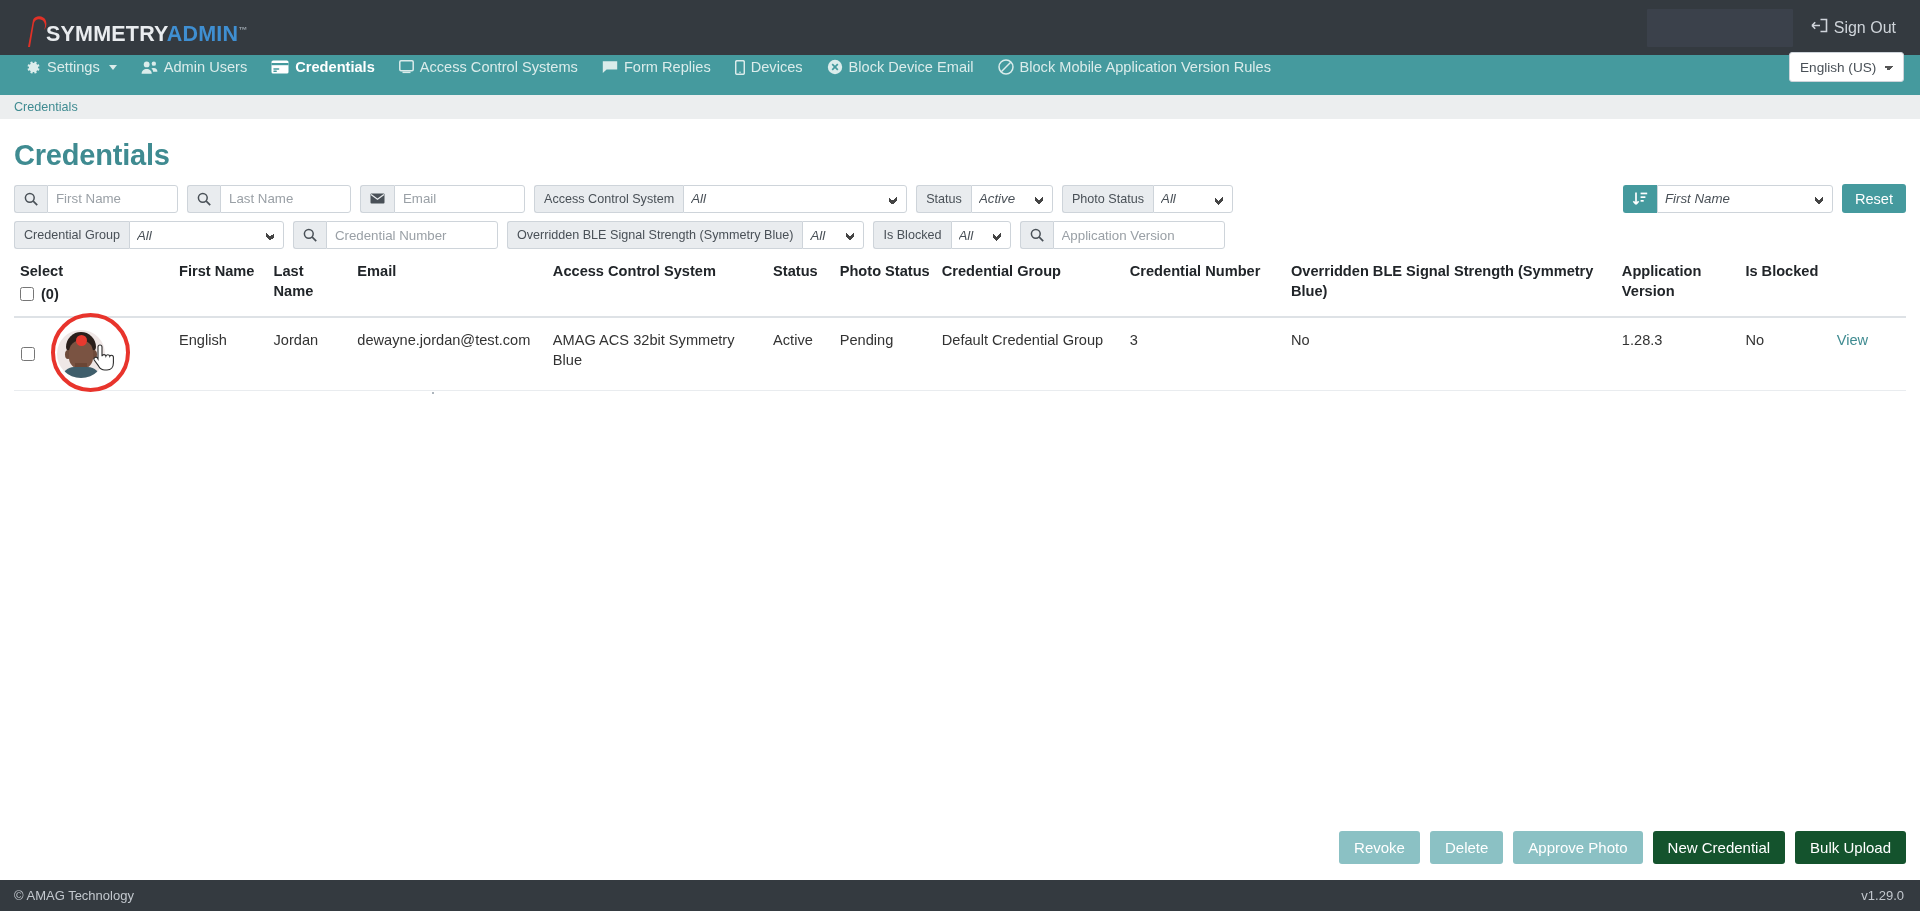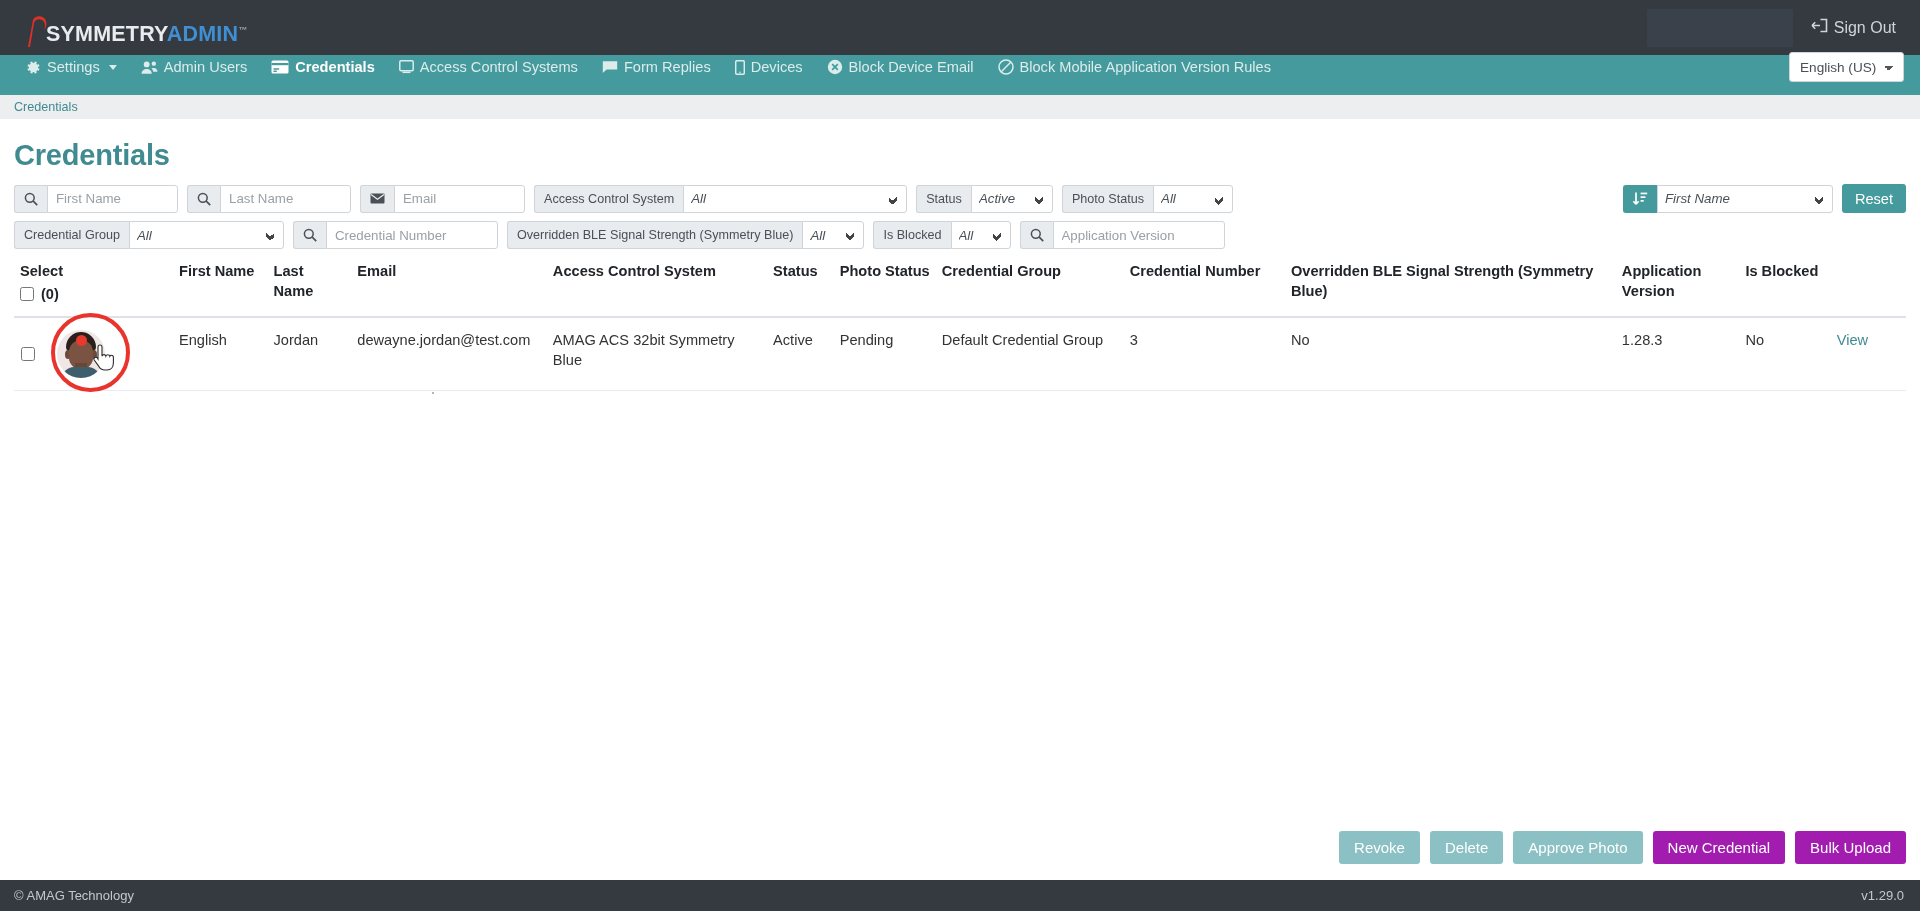--- a/index.html
+++ b/index.html
@@ -270,21 +270,21 @@
 
   
   .footer-actions {
     position: absolute;
     right: 14px;
     bottom: 47px;
     display: flex;
     gap: 10px;
   }
   .btn-light { background: #8bc1c4; }
-  .btn-dark { background: #a21caf; }
+  .btn-dark { background: #14532d; }
   .footer-actions .btn { height: 33px; padding: 0 15px; font-size: 15px; }
 
   
   .footer {
     position: absolute;
     left: 0; bottom: 0;
     width: 1920px; height: 31px;
     background: #343a40;
     display: flex; align-items: center; justify-content: space-between;
     padding: 0 16px 0 14px;

